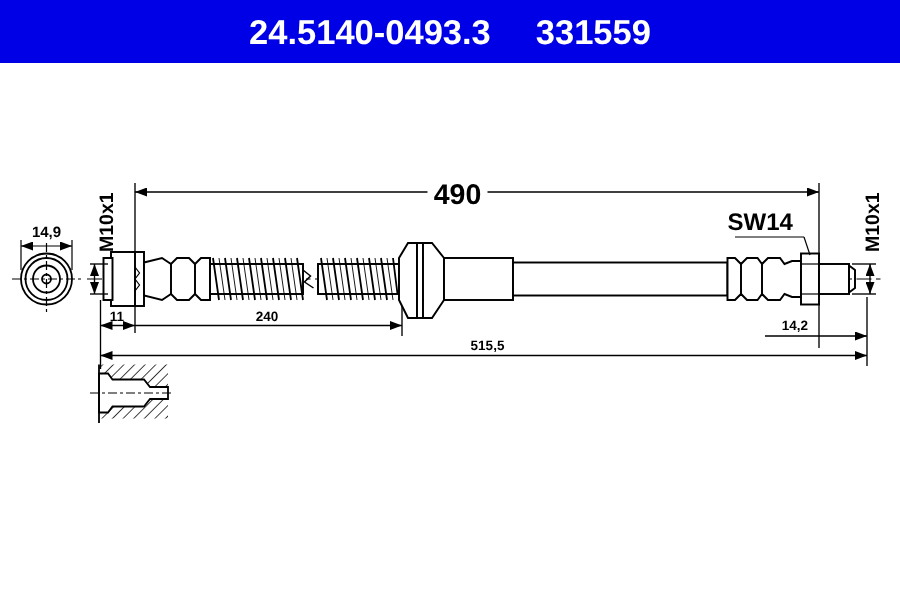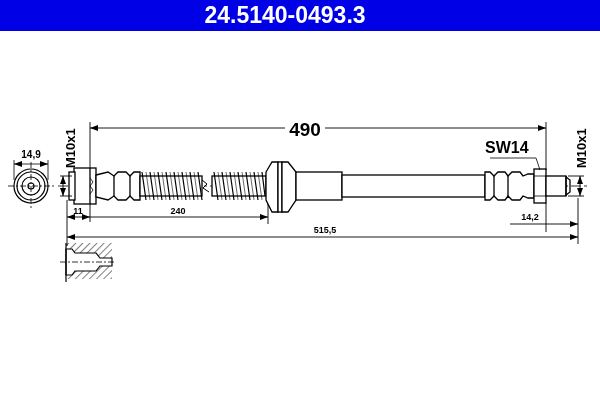--- a/index.html
+++ b/index.html
@@ -1,28 +1,29 @@
 <!DOCTYPE html>
 <html><head>
   <meta charset="utf-8">
   <style>
     html, body { margin: 0; padding: 0; background: #ffffff; }
     body { width: 600px; height: 400px; position: relative; overflow: hidden; font-family: "Liberation Sans", sans-serif; }
-    .header { position: absolute; left: 0; top: 0; width: 600px; height: 31px; background: #0000e6; display: flex; align-items: center; justify-content: center; }
+    .header { position: absolute; left: 0; top: 0; width: 600px; height: 42px; background: #0000e6; display: flex; align-items: center; justify-content: center; }
     .header span { color: #ffffff; font-weight: bold; font-size: 23px; letter-spacing: 0px; }
     .header .gap { display: inline-block; width: 30px; }
     svg { position: absolute; left: 0; top: 0; }
     .lbl { font-family: "Liberation Sans", sans-serif; font-weight: bold; fill: #000; }
   </style>
 </head>
 <body>
 
 <div class="header">
   <span>24.5140-0493.3</span>
   <span class="gap"></span>
+  <span>331559</span>
 </div>
 
 <svg width="600" height="400" viewBox="0 0 600 400">
   <defs>
     <marker id="arr" markerWidth="8" markerHeight="6" refX="8" refY="3" orient="auto-start-reverse" markerUnits="userSpaceOnUse">
       <path d="M0,0 L8,3 L0,6 z" fill="#000"></path>
     </marker>
     <pattern id="hatch" width="5" height="5" patternUnits="userSpaceOnUse" patternTransform="rotate(45)">
       <line x1="0" y1="0" x2="0" y2="5" stroke="#000" stroke-width="1"></line>
     </pattern>

